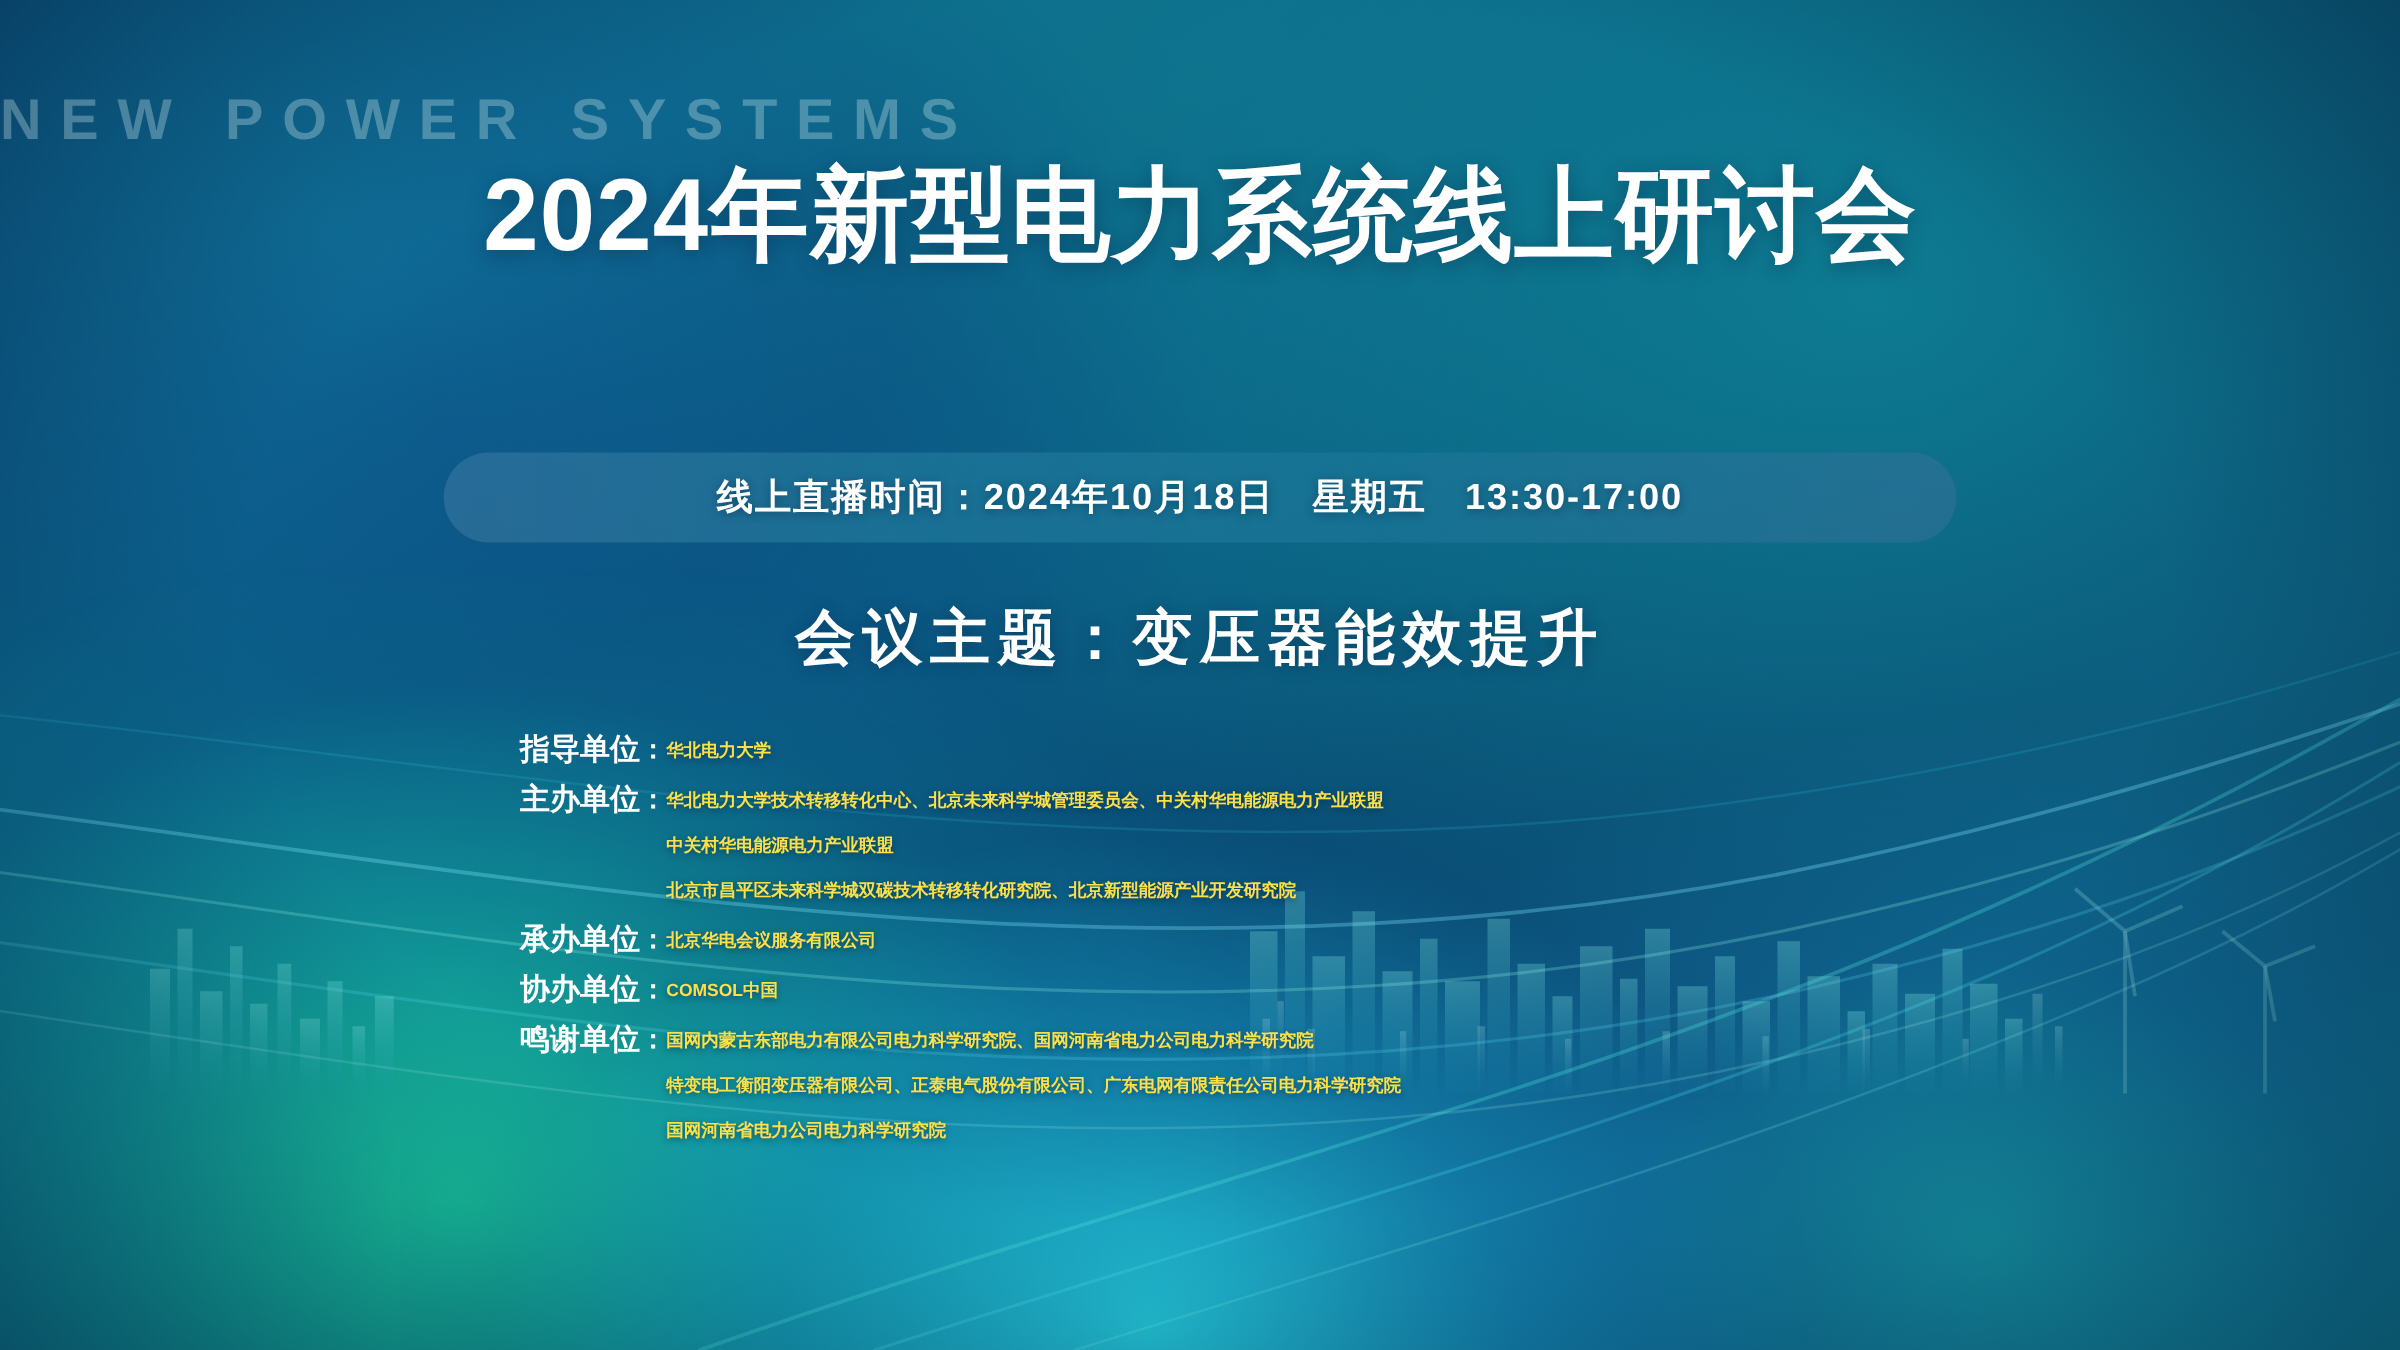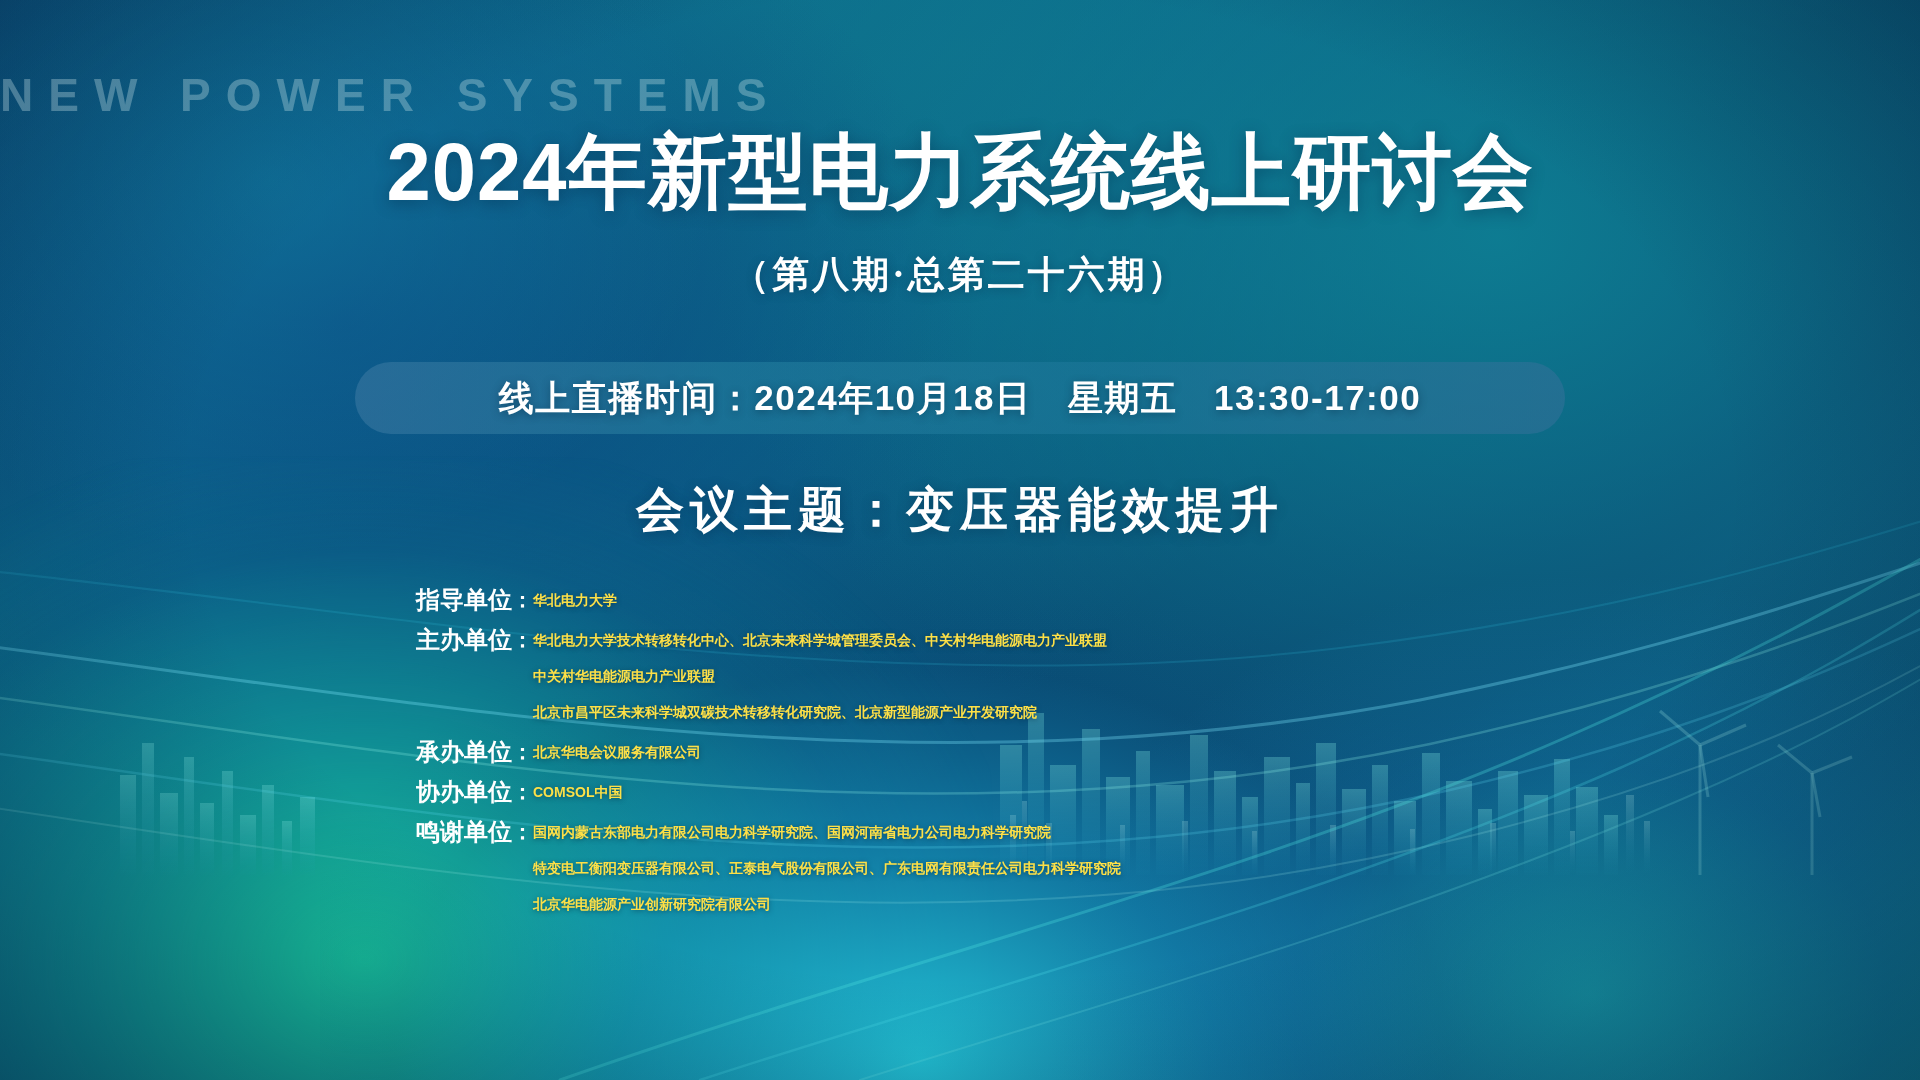--- a/index.html
+++ b/index.html
@@ -80,21 +80,21 @@
   }
 
   .time-banner {
     position:absolute; top:362px; left:50%; transform:translateX(-50%);
     width:1210px; height:72px;
     border-radius:36px;
     background:linear-gradient(90deg, rgba(56,118,160,0.62) 0%, rgba(36,128,160,0.58) 30%, rgba(30,120,155,0.55) 62%, rgba(50,112,152,0.60) 100%);
     display:flex; align-items:center; justify-content:center;
   }
   .time-banner .txt {
-    font-size:35px; font-weight:bold; color:#ffffff;
+    font-size:29px; font-weight:bold; color:#ffffff;
     letter-spacing:1.5px;
     white-space:pre;
     font-family:"Liberation Sans","DejaVu Sans",sans-serif;
     text-shadow:0 2px 8px rgba(0,35,60,0.45);
   }
 
   .theme {
     position:absolute; top:478px; left:0; width:1920px;
     text-align:center;
     font-size:48px; font-weight:bold; letter-spacing:6px;
@@ -226,21 +226,20 @@
 
   <div class="vignette"></div>
 </div>
 
 <div id="content">
 
   <div class="kicker">NEW POWER SYSTEMS</div>
 
   <div class="main-title">2024年新型电力系统线上研讨会</div>
 
-  <div class="sub-title">（第八期·总第二十六期）</div>
 
   <div class="time-banner">
     <span class="txt">线上直播时间：2024年10月18日　星期五　13:30-17:00</span>
   </div>
 
   <div class="theme">会议主题：变压器能效提升</div>
 
   <div class="orgs" id="orgs">
       <div class="org-row">
         <div class="org-label">指导单位</div>
@@ -271,17 +270,17 @@
         <div class="org-values">
           <div class="org-line">COMSOL中国</div>
         </div>
       </div>
       <div class="org-row">
         <div class="org-label">鸣谢单位</div>
         <div class="org-colon">：</div>
         <div class="org-values">
           <div class="org-line">国网内蒙古东部电力有限公司电力科学研究院、国网河南省电力公司电力科学研究院</div>
           <div class="org-line">特变电工衡阳变压器有限公司、正泰电气股份有限公司、广东电网有限责任公司电力科学研究院</div>
-          <div class="org-line">北京华电能源产业创新研究院有限公司</div>
+          <div class="org-line">国网河南省电力公司电力科学研究院</div>
         </div>
       </div>
     </div>
 </div>
 
 </body></html>

